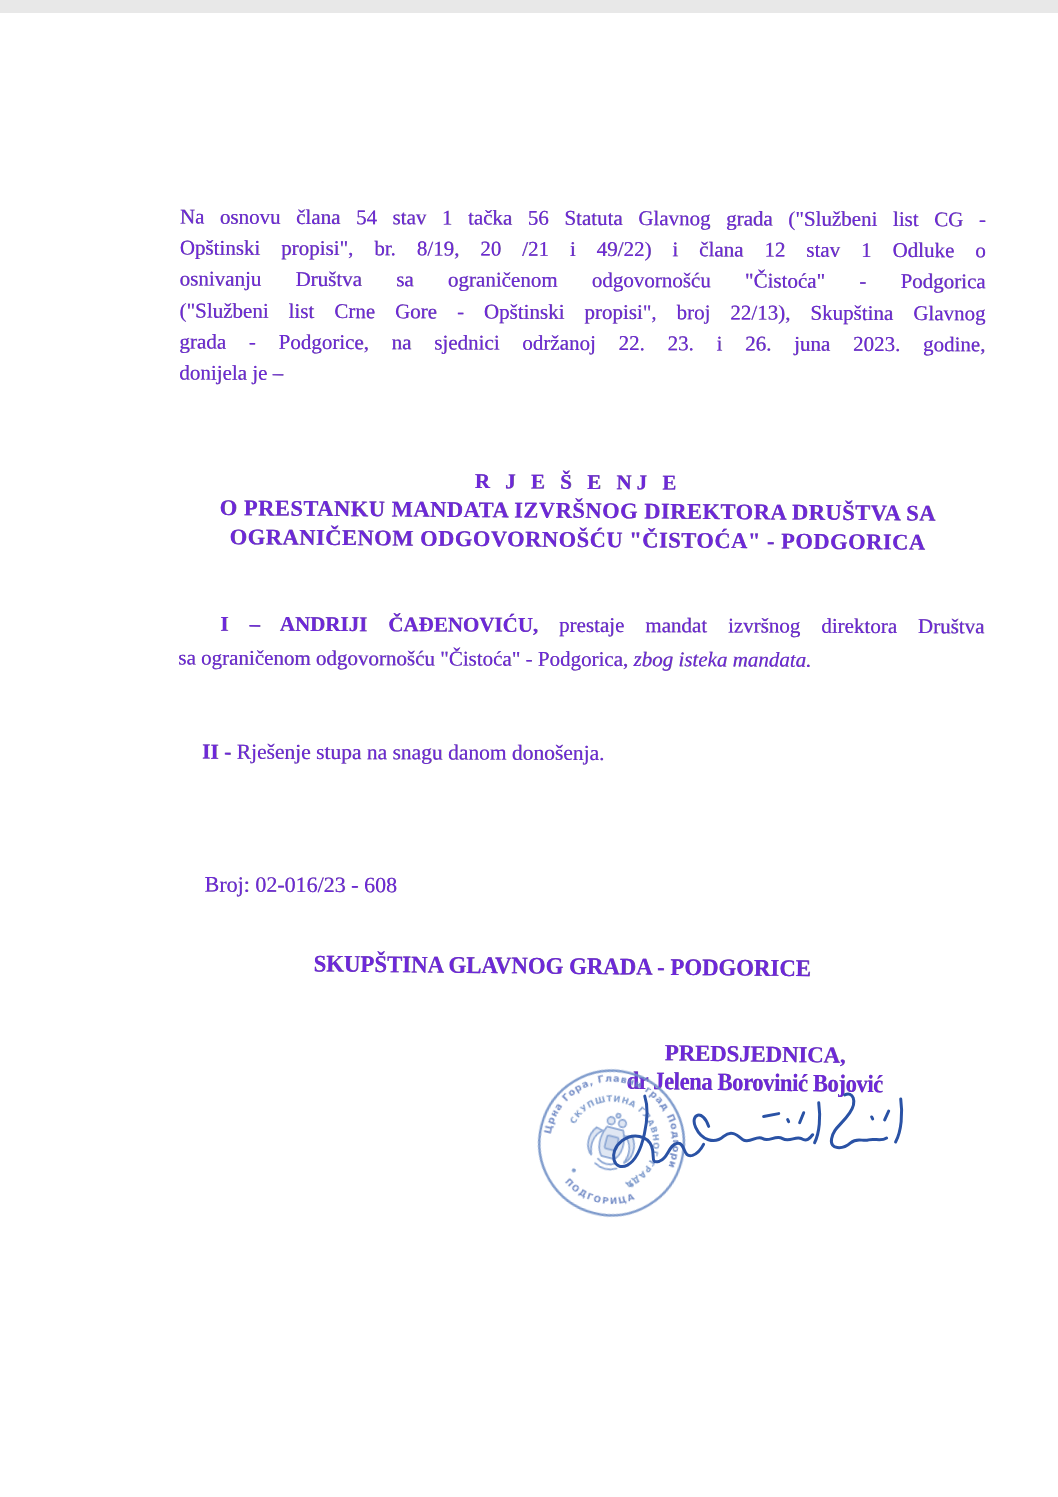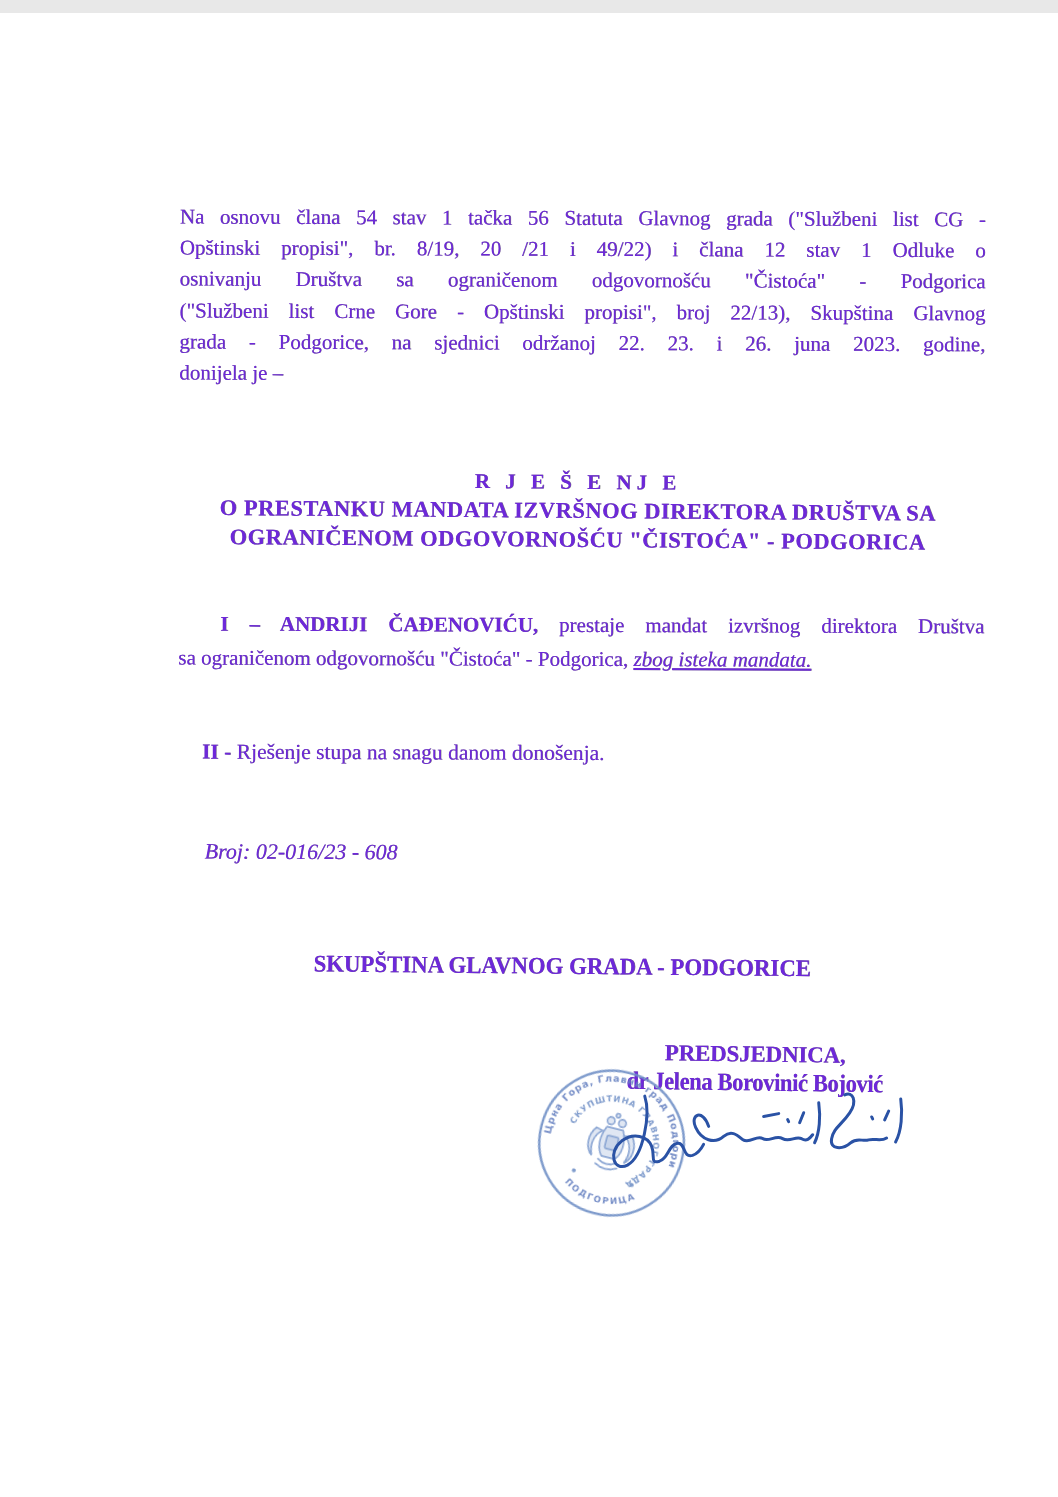--- a/index.html
+++ b/index.html
@@ -6,35 +6,35 @@
   .sheet{
     position:relative;width:1058px;height:1497px;margin:13px auto;
     background:#ffffff;overflow:hidden;
     font-family:"Liberation Serif","DejaVu Serif",serif;
     color:#6d28d9;
   }
   .tilt{position:absolute;inset:0;transform:rotate(0.2deg);transform-origin:30% 10%;}
   .txt{text-shadow:0.35px 0 0 rgba(20,20,20,0.55);}
   .abs{position:absolute;}
   .b{font-weight:bold;}
-  .i{font-style:italic;text-decoration:underline;}
+  .i{font-style:italic;}
 
   .intro{left:180px;top:189px;width:806px;font-size:21px;line-height:31.2px;}
   .j{text-align:justify;text-align-last:justify;}
   .line{white-space:normal;}
 
   .title-block{left:131px;top:455px;width:896px;text-align:center;transform:rotate(0.25deg);}
   .t1{font-size:21px;font-weight:bold;letter-spacing:5px;line-height:26px;margin-bottom:2px;}
   .t2{font-size:22.5px;font-weight:bold;letter-spacing:0.5px;line-height:28.5px;}
 
   .item1{left:180px;top:594px;width:806px;font-size:21px;line-height:34px;}
   .item1 .first{padding-left:42px;}
   .item2{left:204px;top:727px;width:700px;font-size:21.5px;}
 
-  .meta-number{left:207px;top:826px;font-size:22px;font-style:italic;}
+  .meta-number{left:207px;top:859px;font-size:22px;}
   .meta-date{left:207px;top:858px;font-size:22px;}
 
   .issuer{left:185px;top:939px;width:760px;text-align:center;
           font-size:24px;font-weight:bold;transform:rotate(0.35deg) scaleX(0.95);}
 
   .signatory{left:600px;top:1026px;width:316px;text-align:center;transform:rotate(0.6deg);}
   .role{font-size:23px;font-weight:bold;letter-spacing:-0.2px;line-height:27px;}
   .name{font-size:25px;font-weight:bold;letter-spacing:-0.4px;line-height:29px;transform:scaleX(0.9);transform-origin:50% 50%;}
 
   .stamp{left:523px;top:1046px;width:184px;height:166px;transform:rotate(14deg);

